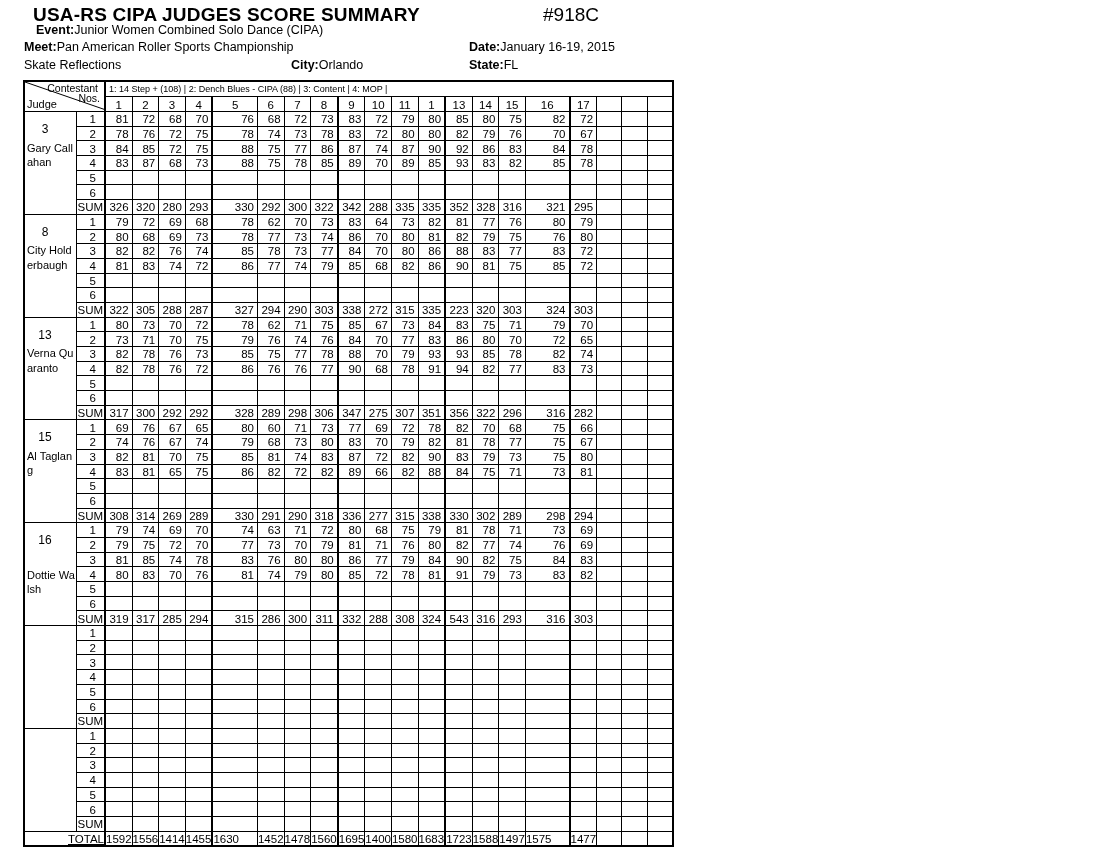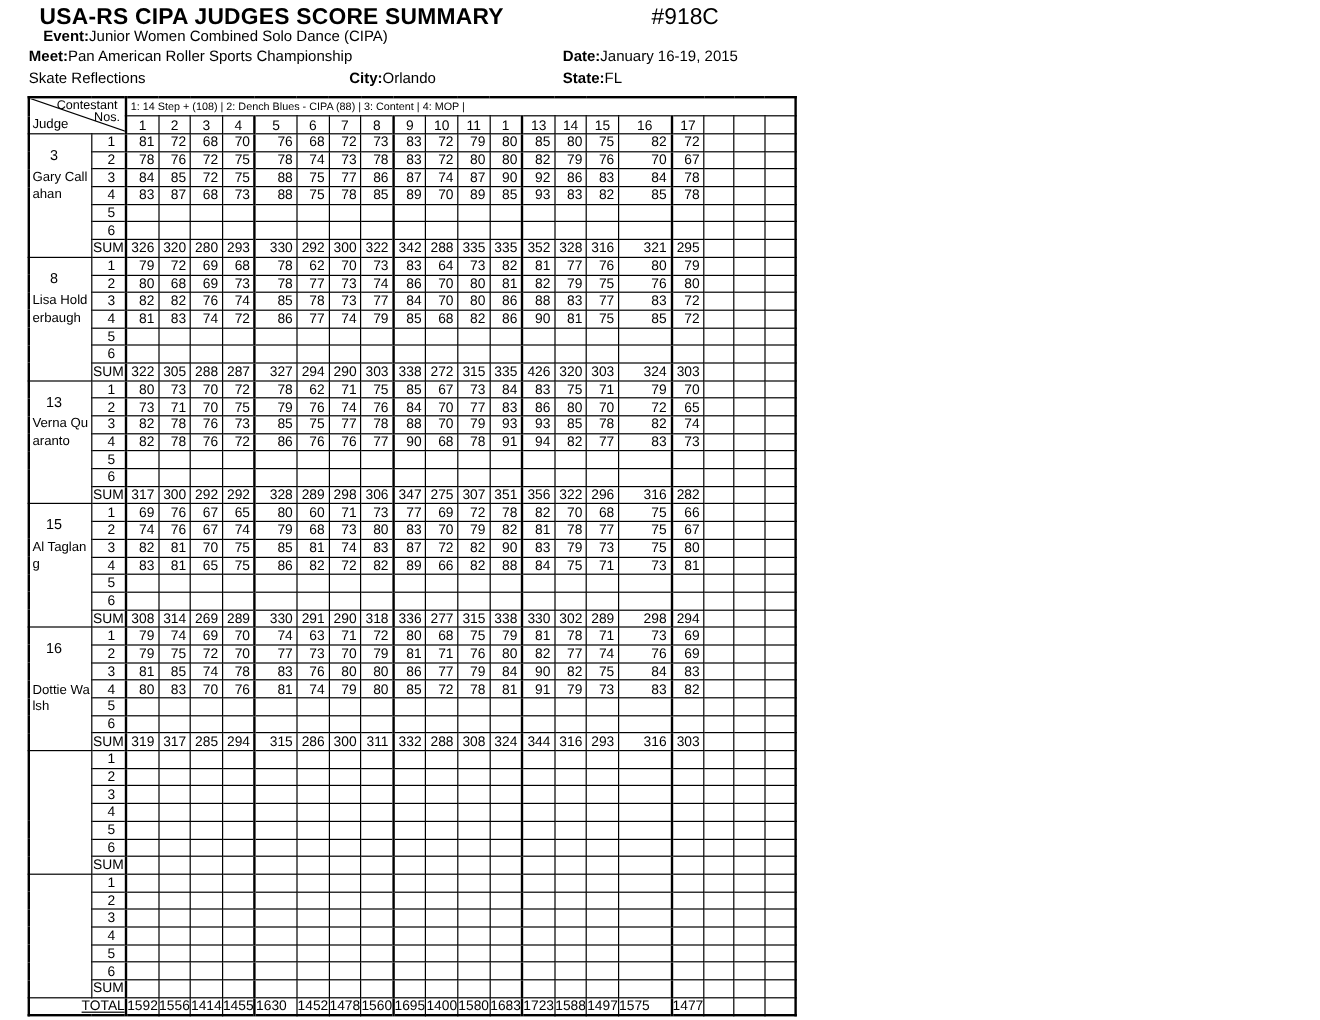--- a/index.html
+++ b/index.html
@@ -266,21 +266,21 @@
         <td class="sumrow">316</td>
         <td class="thick-r sumrow">321</td>
         <td class="sumrow">295</td>
         <td class="sumrow"></td>
         <td class="sumrow"></td>
         <td class="sumrow"></td>
       </tr>
       <tr>
         <td class="judgecell" rowspan="7">
           <span class="jn">8</span>
-          <span style="display: block; margin-top: 4px; word-break: break-all;">Lisa Holderbaugh</span>
+          <span style="display: block; margin-top: 4px; word-break: break-all;">City Holderbaugh</span>
         </td>
         <td class="nos">1</td>
         <td>79</td>
         <td>72</td>
         <td>69</td>
         <td class="thick-r">68</td>
         <td>78</td>
         <td>62</td>
         <td>70</td>
         <td class="thick-r">73</td>
@@ -419,21 +419,21 @@
         <td class="sumrow">288</td>
         <td class="thick-r sumrow">287</td>
         <td class="sumrow">327</td>
         <td class="sumrow">294</td>
         <td class="sumrow">290</td>
         <td class="thick-r sumrow">303</td>
         <td class="sumrow">338</td>
         <td class="sumrow">272</td>
         <td class="sumrow">315</td>
         <td class="thick-r sumrow">335</td>
-        <td class="sumrow">426</td>
+        <td class="sumrow">223</td>
         <td class="sumrow">320</td>
         <td class="sumrow">303</td>
         <td class="thick-r sumrow">324</td>
         <td class="sumrow">303</td>
         <td class="sumrow"></td>
         <td class="sumrow"></td>
         <td class="sumrow"></td>
       </tr>
       <tr>
         <td class="judgecell" rowspan="7">
@@ -914,21 +914,21 @@
         <td class="sumrow">285</td>
         <td class="thick-r sumrow">294</td>
         <td class="sumrow">315</td>
         <td class="sumrow">286</td>
         <td class="sumrow">300</td>
         <td class="thick-r sumrow">311</td>
         <td class="sumrow">332</td>
         <td class="sumrow">288</td>
         <td class="sumrow">308</td>
         <td class="thick-r sumrow">324</td>
-        <td class="sumrow">344</td>
+        <td class="sumrow">543</td>
         <td class="sumrow">316</td>
         <td class="sumrow">293</td>
         <td class="thick-r sumrow">316</td>
         <td class="sumrow">303</td>
         <td class="sumrow"></td>
         <td class="sumrow"></td>
         <td class="sumrow"></td>
       </tr>
       <tr>
         <td class="judgecell" rowspan="7">
@@ -1259,21 +1259,21 @@
         <td class="sumrow"></td>
         <td class="sumrow"></td>
         <td class="sumrow"></td>
       </tr>
       <tr>
         <td class="total-label" colspan="2">TOTAL</td>
         <td style="padding-right: 0px;">1592</td>
         <td style="padding-right: 0px;">1556</td>
         <td style="padding-right: 0px;">1414</td>
         <td class="thick-r" style="padding-right: 0px; text-align: right;">1455</td>
-        <td style="padding-right: 8px;">1630</td>
+        <td style="padding-right: 18px;">1630</td>
         <td style="padding-right: 0px;">1452</td>
         <td style="padding-right: 0px;">1478</td>
         <td class="thick-r" style="padding-right: 0px;">1560</td>
         <td style="padding-right: 0px;">1695</td>
         <td style="padding-right: 0px;">1400</td>
         <td style="padding-right: 0px;">1580</td>
         <td class="thick-r" style="padding-right: 0px;">1683</td>
         <td style="padding-right: 0px;">1723</td>
         <td style="padding-right: 0px;">1588</td>
         <td style="padding-right: 0px;">1497</td>

